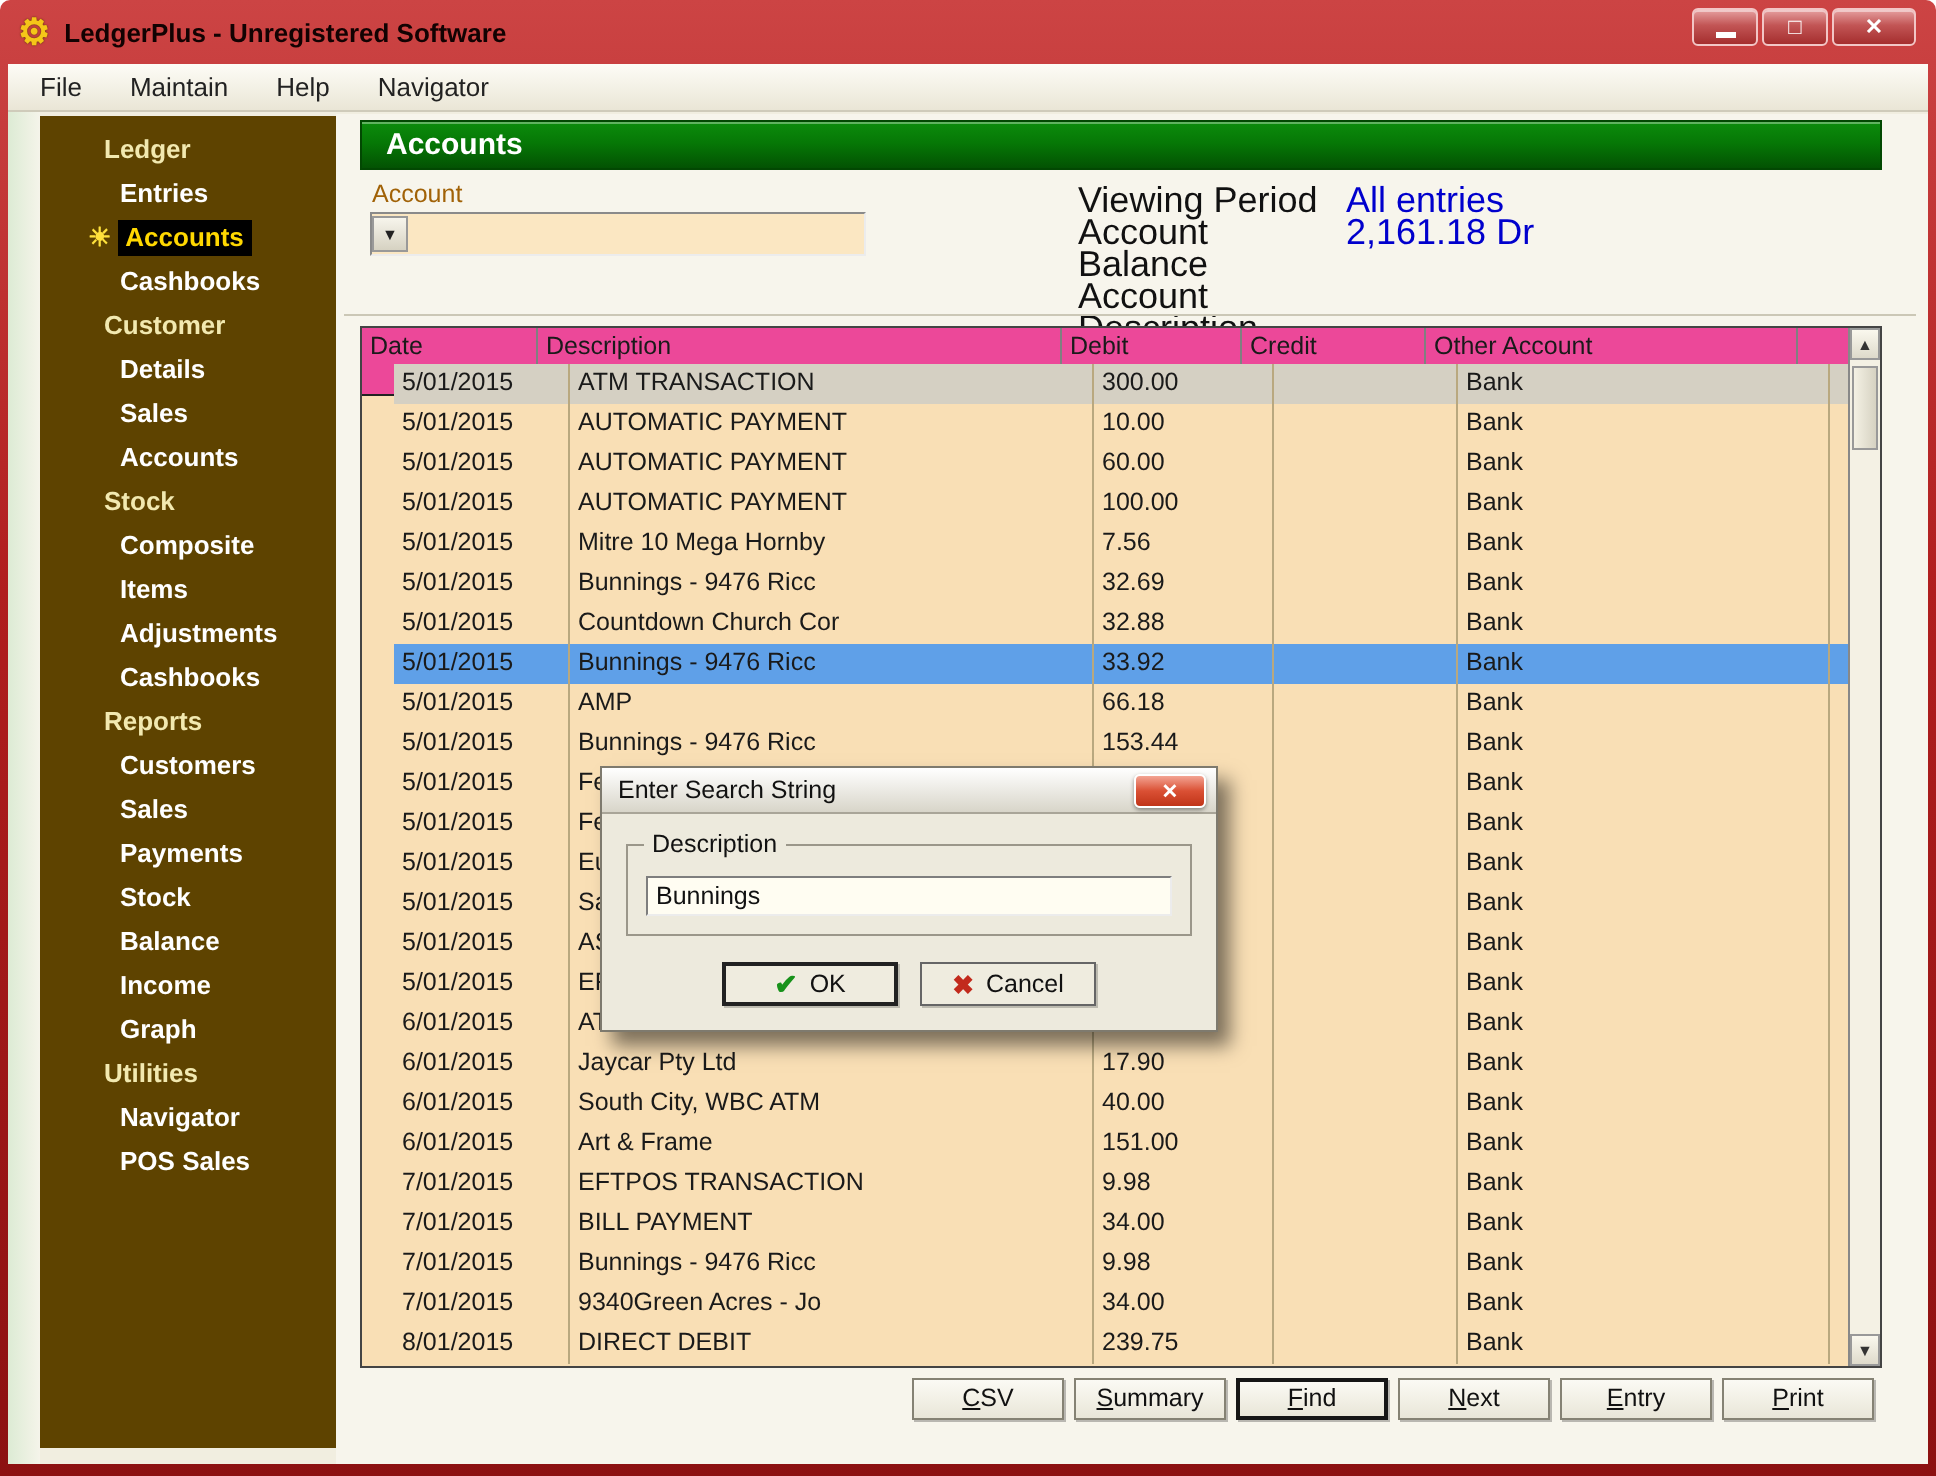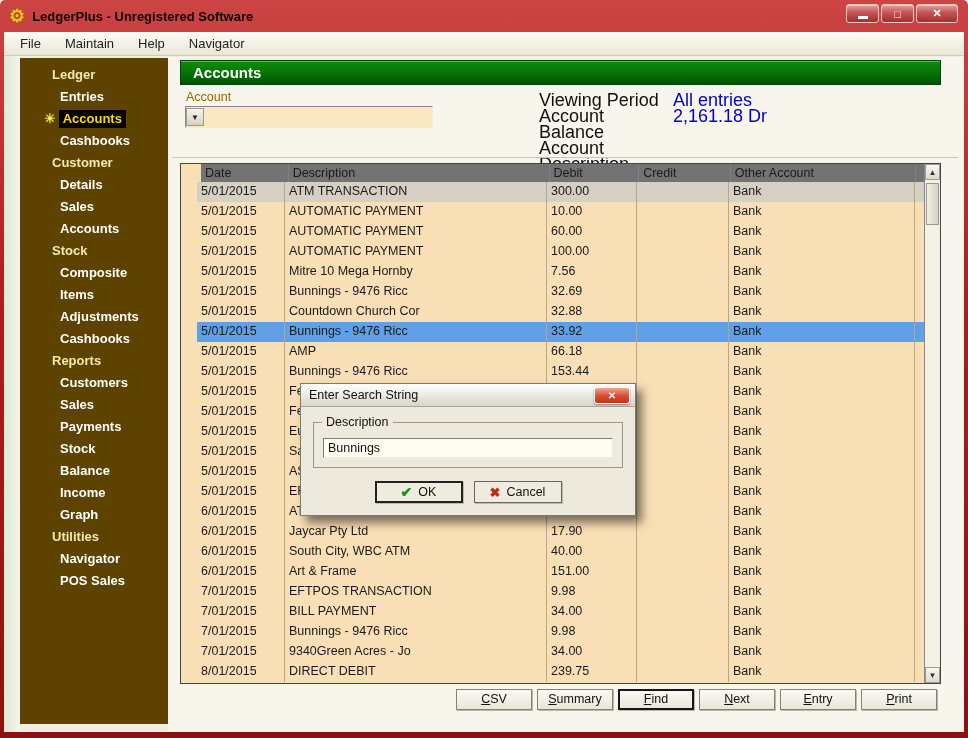--- a/index.html
+++ b/index.html
@@ -63,21 +63,21 @@
   .info-grid { position:absolute; left:506px; top:60px; display:grid;
     grid-template-columns:130px auto; column-gap:4px; font-size:18px; line-height:16px;margin-left:29px; }
   .info-label { color:#111; }
   .info-value { color:var(--value-blue,#0000CD); }
 
   .divider { position:absolute; left:168px; right:6px; top:125px; height:1px; background:#CBC7B6; }
 
   
   .table { position:absolute; left:176px; top:131px; width:761px; height:521px;
     border:1px solid #444; background:var(--table-cream,#F9DFB5); font-size:12.5px; color:#1A1A1A; }
-  .thead { display:flex; height:34px; background:#737373; border-bottom:1px solid #222; margin-right:16px;margin-left:20px; }
+  .thead { display:flex; height:34px; background:#ec4899; border-bottom:1px solid #222; margin-right:16px; }
   .hcell { border-right:1px solid #808080; padding:1px 4px; white-space:nowrap; overflow:hidden; }
   .tbody { position:absolute; top:18px; left:0; right:16px; bottom:0; overflow:hidden; }
   .trow { display:flex; height:20px;margin-left:16px; }
   .trow.hl-grey { background:var(--row-grey,#D5D0C3); }
   .trow.hl-selected { background:var(--row-selected-blue,#5FA0E8); }
   .tcell { padding:2px 4px; white-space:nowrap; overflow:hidden; }
   .tbody .tcell { border-right:1px solid #B9A87F; }
   .c0 { width:88px; } .c1 { width:262px; } .c2 { width:90px; }
   .c3 { width:92px; } .c4 { width:186px; } .c5 { flex:1; border-right:none !important; }
 
@@ -93,21 +93,21 @@
   
   .footer { position:absolute; left:176px; top:657px; width:757px;
     display:flex; justify-content:flex-end; gap:5px; }
   .fbtn { display:block; width:76px; height:21px; text-align:center; line-height:19px;
     background:linear-gradient(180deg,#FBFAF4,#E9E6D8); border:1px solid #858274;
     box-shadow:1px 1px 0 rgba(0,0,0,.25); font-size:12.5px; color:#111; cursor:default; }
   .fbtn::first-letter { text-decoration:underline; }
   .fbtn.default { border:2px solid #161616; line-height:17px; }
 
   
-  .dialog { position:absolute; left:296px; top:351px; width:336px;
+  .dialog { position:absolute; left:296px; top:351px; width:309px;
     background:#EDEADD; border:1px solid #7E7A6E;
     box-shadow:6px 7px 9px rgba(0,0,0,.5); }
   .dlg-title { height:23px; background:linear-gradient(180deg,#FFFFFF,#D8D5C9);
     border-bottom:1px solid #A9A598; display:flex; align-items:center;
     padding-left:8px; font-size:12.5px; color:#111; position:relative; }
   .dlg-close { position:absolute; right:5px; top:3px; width:36px; height:17px;
     background:linear-gradient(180deg,#F3A493,#DA5034 50%,#C03418);
     border:1px solid #FFF; border-radius:3px; color:#FFF; font-size:10px; font-weight:bold;
     display:flex; align-items:center; justify-content:center; box-shadow:0 1px 2px rgba(0,0,0,.4); }
   .dlg-body { padding:11px 12px 12px; }

